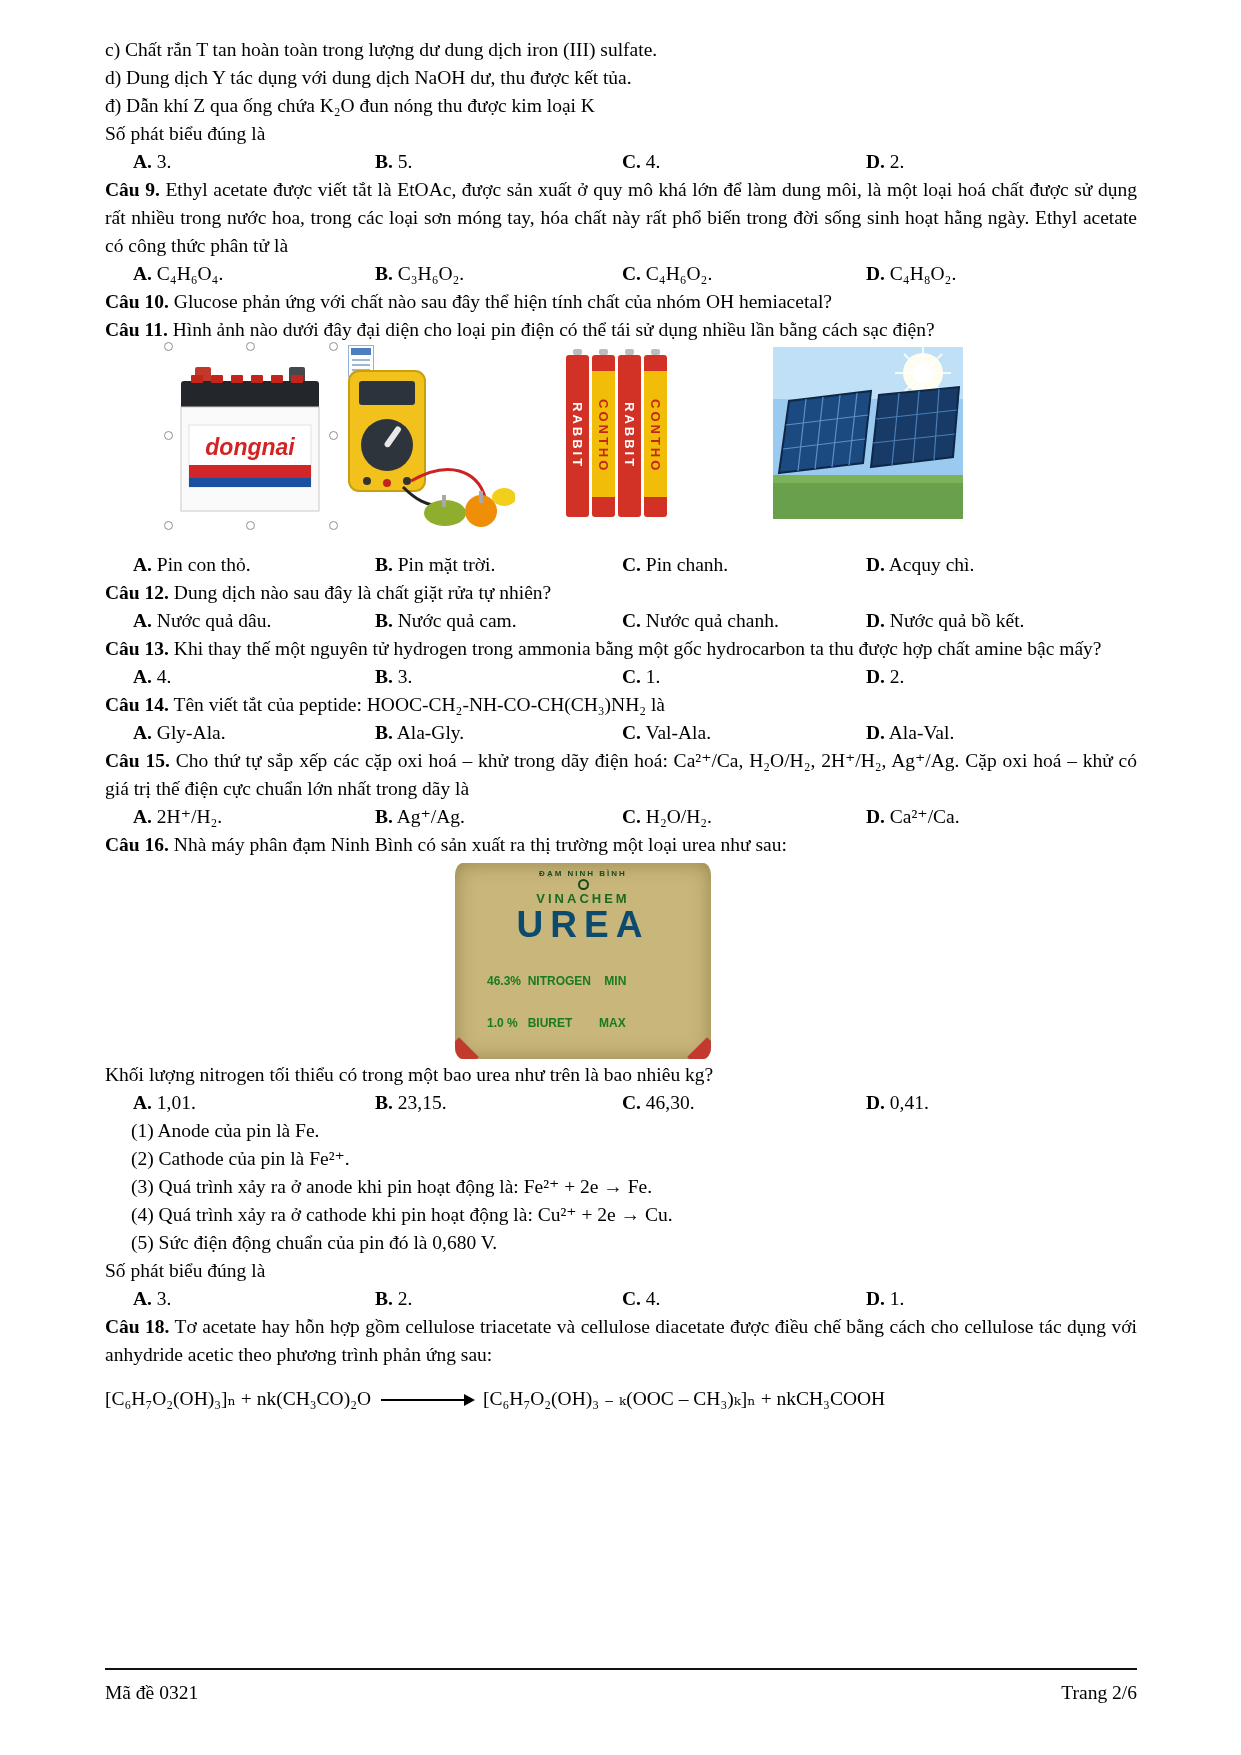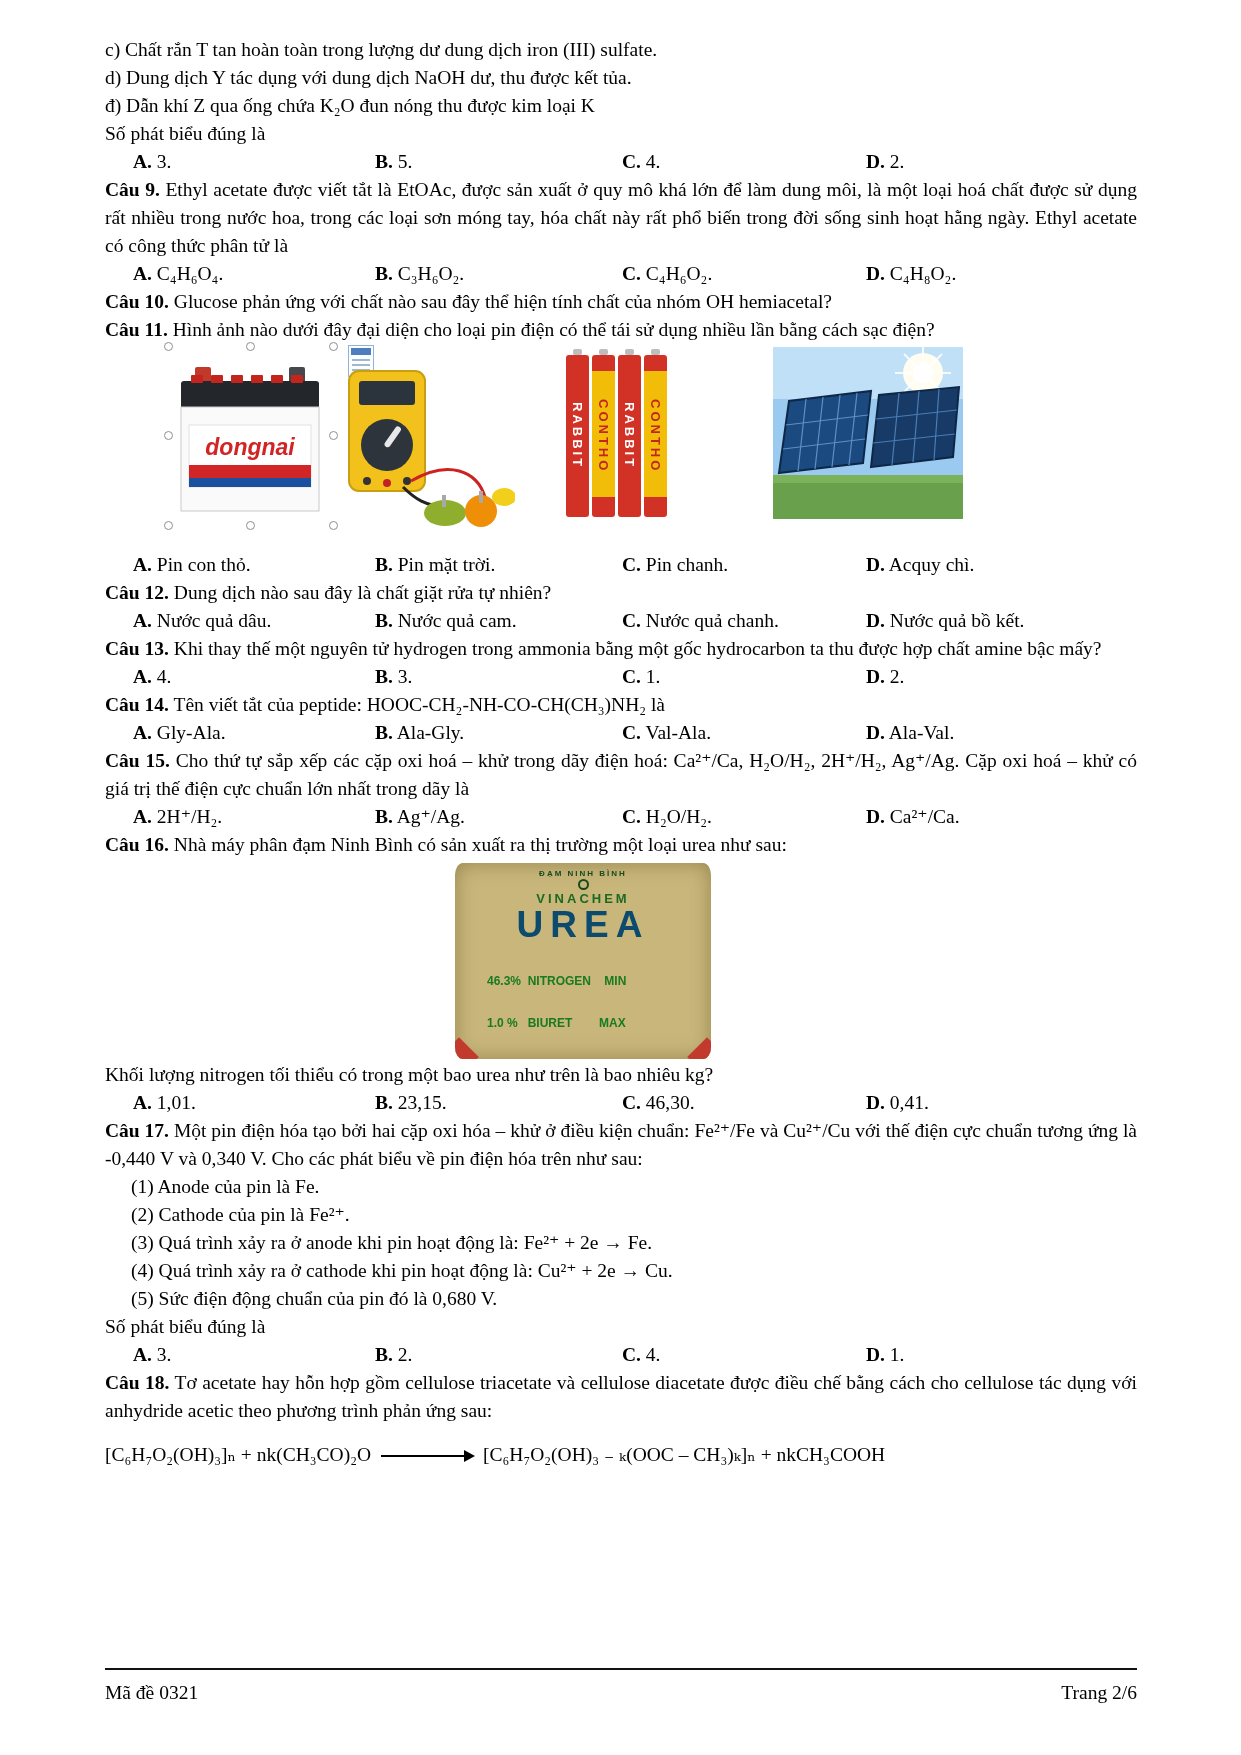--- a/index.html
+++ b/index.html
@@ -257,21 +257,20 @@
   </div>
 
   <p>Khối lượng nitrogen tối thiểu có trong một bao urea như trên là bao nhiêu kg?</p>
   <div class="opts">
     <span class="opt"><b>A.</b> <span>1,01.</span></span>
     <span class="opt"><b>B.</b> <span>23,15.</span></span>
     <span class="opt"><b>C.</b> <span>46,30.</span></span>
     <span class="opt"><b>D.</b> <span>0,41.</span></span>
   </div>
 
-  <p><b>Câu 17.</b> <span>Một pin điện hóa tạo bởi hai cặp oxi hóa – khử ở điều kiện chuẩn: Fe²⁺/Fe và Cu²⁺/Cu với thế điện cực chuẩn tương ứng là -0,440 V và 0,340 V. Cho các phát biểu về pin điện hóa trên như sau:</span></p>
   <p class="indent">(1) Anode của pin là Fe.</p>
   <p class="indent">(2) Cathode của pin là Fe²⁺.</p>
   <p class="indent">(3) Quá trình xảy ra ở anode khi pin hoạt động là: Fe²⁺ + 2e → Fe.</p>
   <p class="indent">(4) Quá trình xảy ra ở cathode khi pin hoạt động là: Cu²⁺ + 2e → Cu.</p>
   <p class="indent">(5) Sức điện động chuẩn của pin đó là 0,680 V.</p>
   <p>Số phát biểu đúng là</p>
   <div class="opts">
     <span class="opt"><b>A.</b> <span>3.</span></span>
     <span class="opt"><b>B.</b> <span>2.</span></span>
     <span class="opt"><b>C.</b> <span>4.</span></span>

